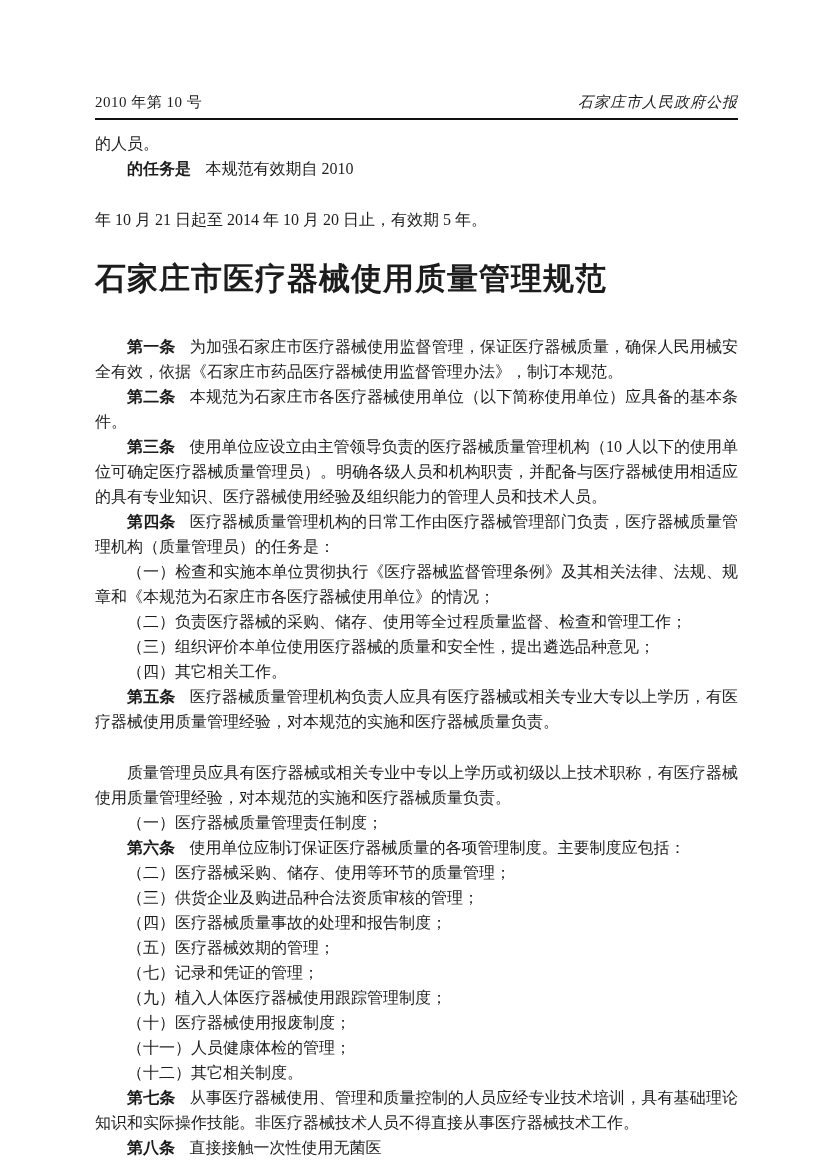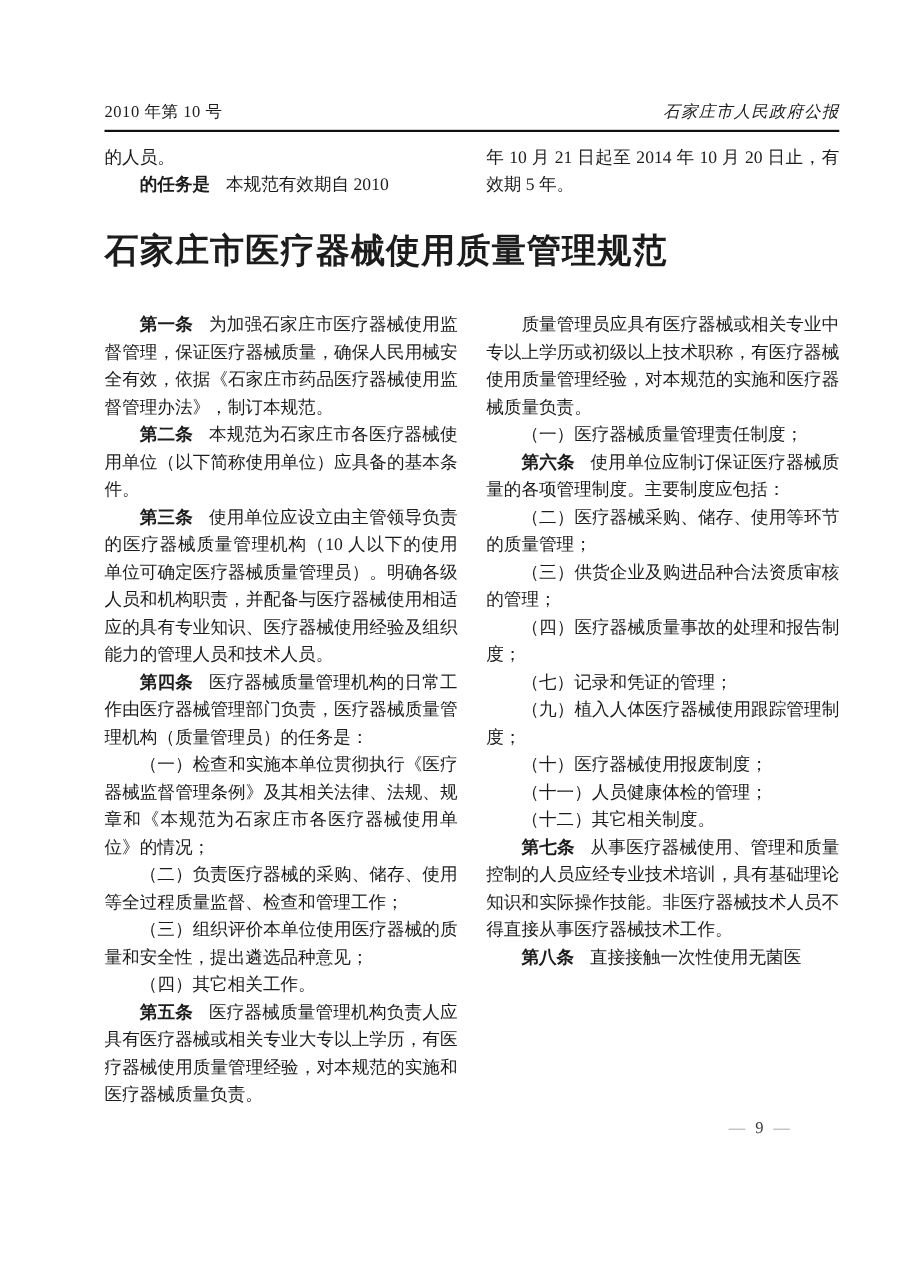--- a/index.html
+++ b/index.html
@@ -8,21 +8,21 @@
     background: #ffffff;
     width: 826px;
     height: 1169px;
     overflow: hidden;
   }
   .page {
     position: relative;
     width: 826px;
     height: 1073px;
     box-sizing: border-box;
-    padding: 94px 63px 0 95px;
+    padding: 94px 88px 0 95px;
     color: #1c1c1c;
     font-family: "Liberation Serif", "DejaVu Serif", serif;
   }
   .header {
     display: flex;
     justify-content: space-between;
     align-items: flex-end;
     font-size: 15px;
     line-height: 17px;
   }
@@ -35,20 +35,21 @@
     letter-spacing: 1px;
   }
   .rule {
     margin-top: 7px;
     border-top: 2px solid #111;
     height: 0;
   }
   .twocol {
     display: flex;
     gap: 26px;
+    flex-direction: column;
   }
   .col {
     flex: 1 1 0;
     min-width: 0;
   }
   .continuation {
     margin-top: 11px;
   }
   .doc-title {
     margin-top: 26px;
@@ -132,20 +133,21 @@
         <p class="para"><span>（四）其它相关工作。</span></p>
         <p class="para"><span class="lead">第五条</span><span>医疗器械质量管理机构负责人应具有医疗器械或相关专业大专以上学历，有医疗器械使用质量管理经验，对本规范的实施和医疗器械质量负责。</span></p>
       </div>
     <div class="col">
         <p class="para"><span>质量管理员应具有医疗器械或相关专业中专以上学历或初级以上技术职称，有医疗器械使用质量管理经验，对本规范的实施和医疗器械质量负责。</span></p>
         <p class="para"><span>（一）医疗器械质量管理责任制度；</span></p>
         <p class="para"><span class="lead">第六条</span><span>使用单位应制订保证医疗器械质量的各项管理制度。主要制度应包括：</span></p>
         <p class="para"><span>（二）医疗器械采购、储存、使用等环节的质量管理；</span></p>
         <p class="para"><span>（三）供货企业及购进品种合法资质审核的管理；</span></p>
         <p class="para"><span>（四）医疗器械质量事故的处理和报告制度；</span></p>
+        <p class="para"><span>（五）医疗器械效期的管理；</span></p>
         <p class="para"><span>（七）记录和凭证的管理；</span></p>
         <p class="para"><span>（九）植入人体医疗器械使用跟踪管理制度；</span></p>
         <p class="para"><span>（十）医疗器械使用报废制度；</span></p>
         <p class="para"><span>（十一）人员健康体检的管理；</span></p>
         <p class="para"><span>（十二）其它相关制度。</span></p>
         <p class="para"><span class="lead">第七条</span><span>从事医疗器械使用、管理和质量控制的人员应经专业技术培训，具有基础理论知识和实际操作技能。非医疗器械技术人员不得直接从事医疗器械技术工作。</span></p>
         <p class="para"><span class="lead">第八条</span><span>直接接触一次性使用无菌医</span></p>
       </div>
   </div>
 

